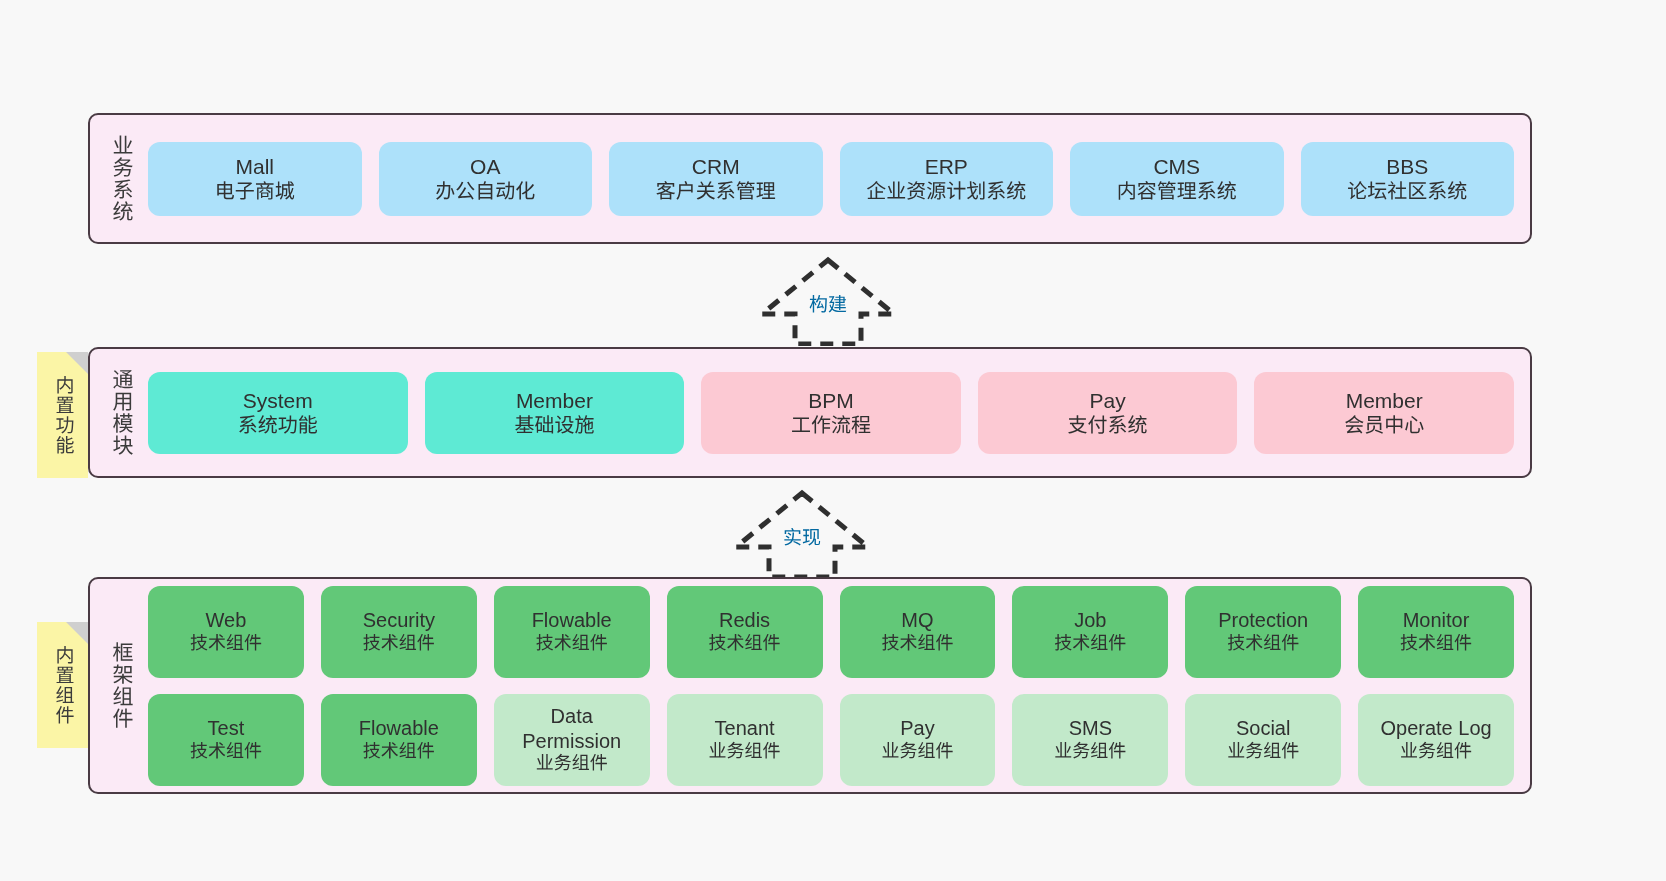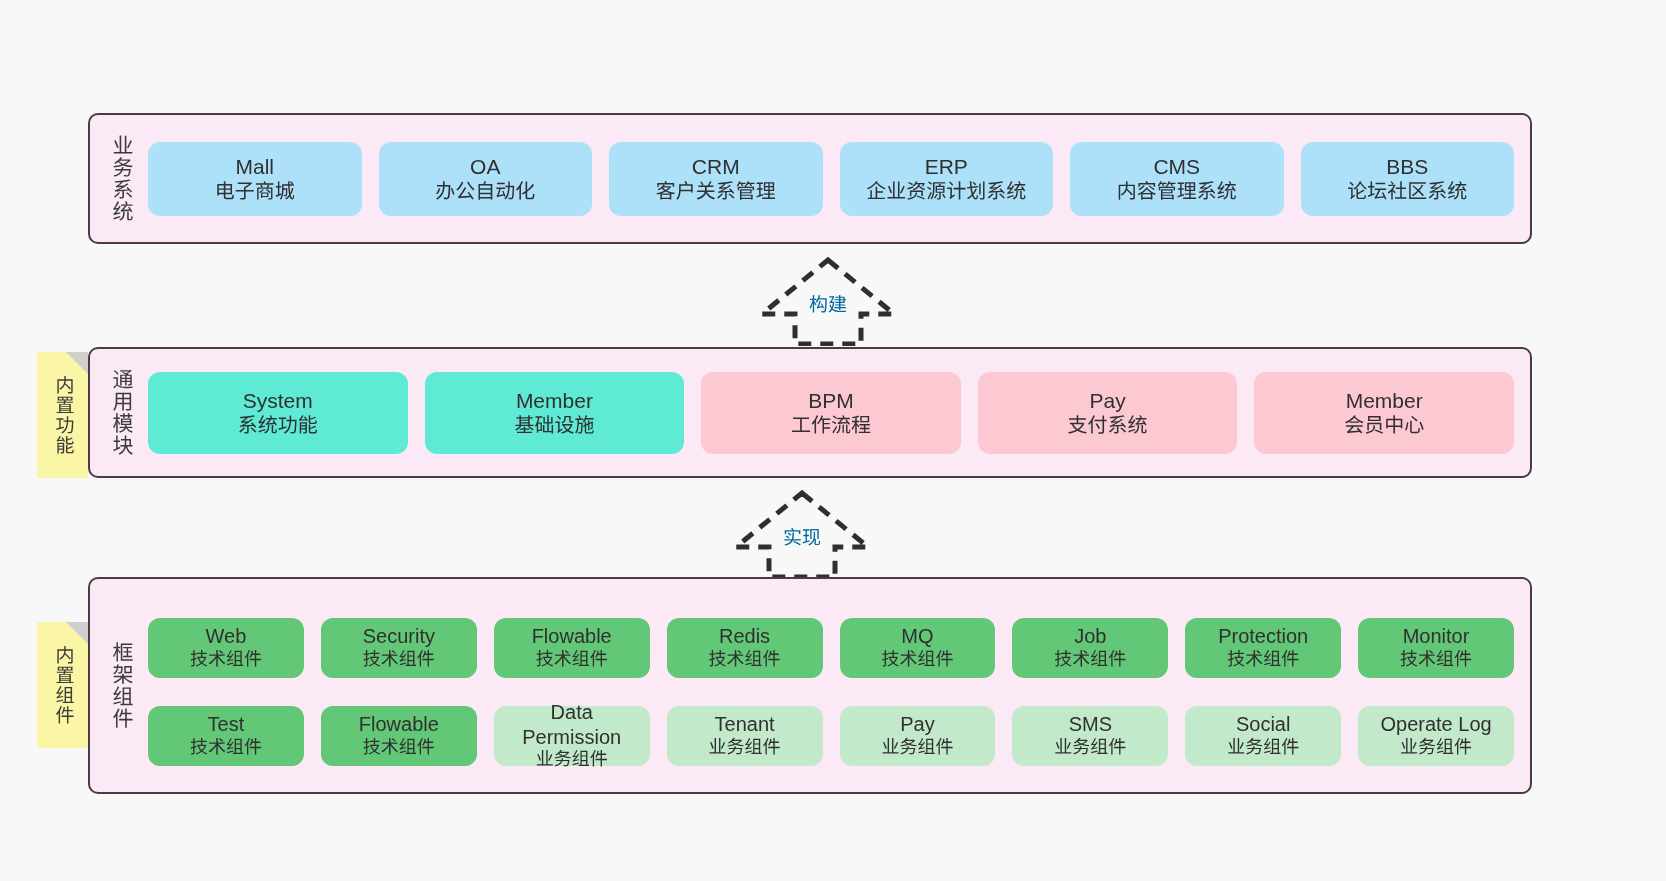--- a/index.html
+++ b/index.html
@@ -85,21 +85,21 @@
   #layer-business .cell { height: 74px; background: #ade1fa; }
 
   
   #layer-modules { left: 88px; top: 347px; width: 1444px; height: 131px; }
   #layer-modules .cell { height: 82px; }
   .c-core { background: #5eead4; }
   .c-soft { background: #fcc9d3; text-align: right; }
 
   
   #layer-framework { left: 88px; top: 577px; width: 1444px; height: 217px; }
-  #layer-framework .cell { height: 60px; margin-top: 12px; }
+  #layer-framework .cell { height: 92px; }
   .c-tech { background: #62c878; }
   .c-biz  { background: #c2e9ca; }
   #layer-framework .cell .t1 { font-size: 20px; }
   #layer-framework .cell .t2 { font-size: 18px; }
 
   
   .note {
     position: absolute;
     width: 51px;
     background: #fbf5a6;

